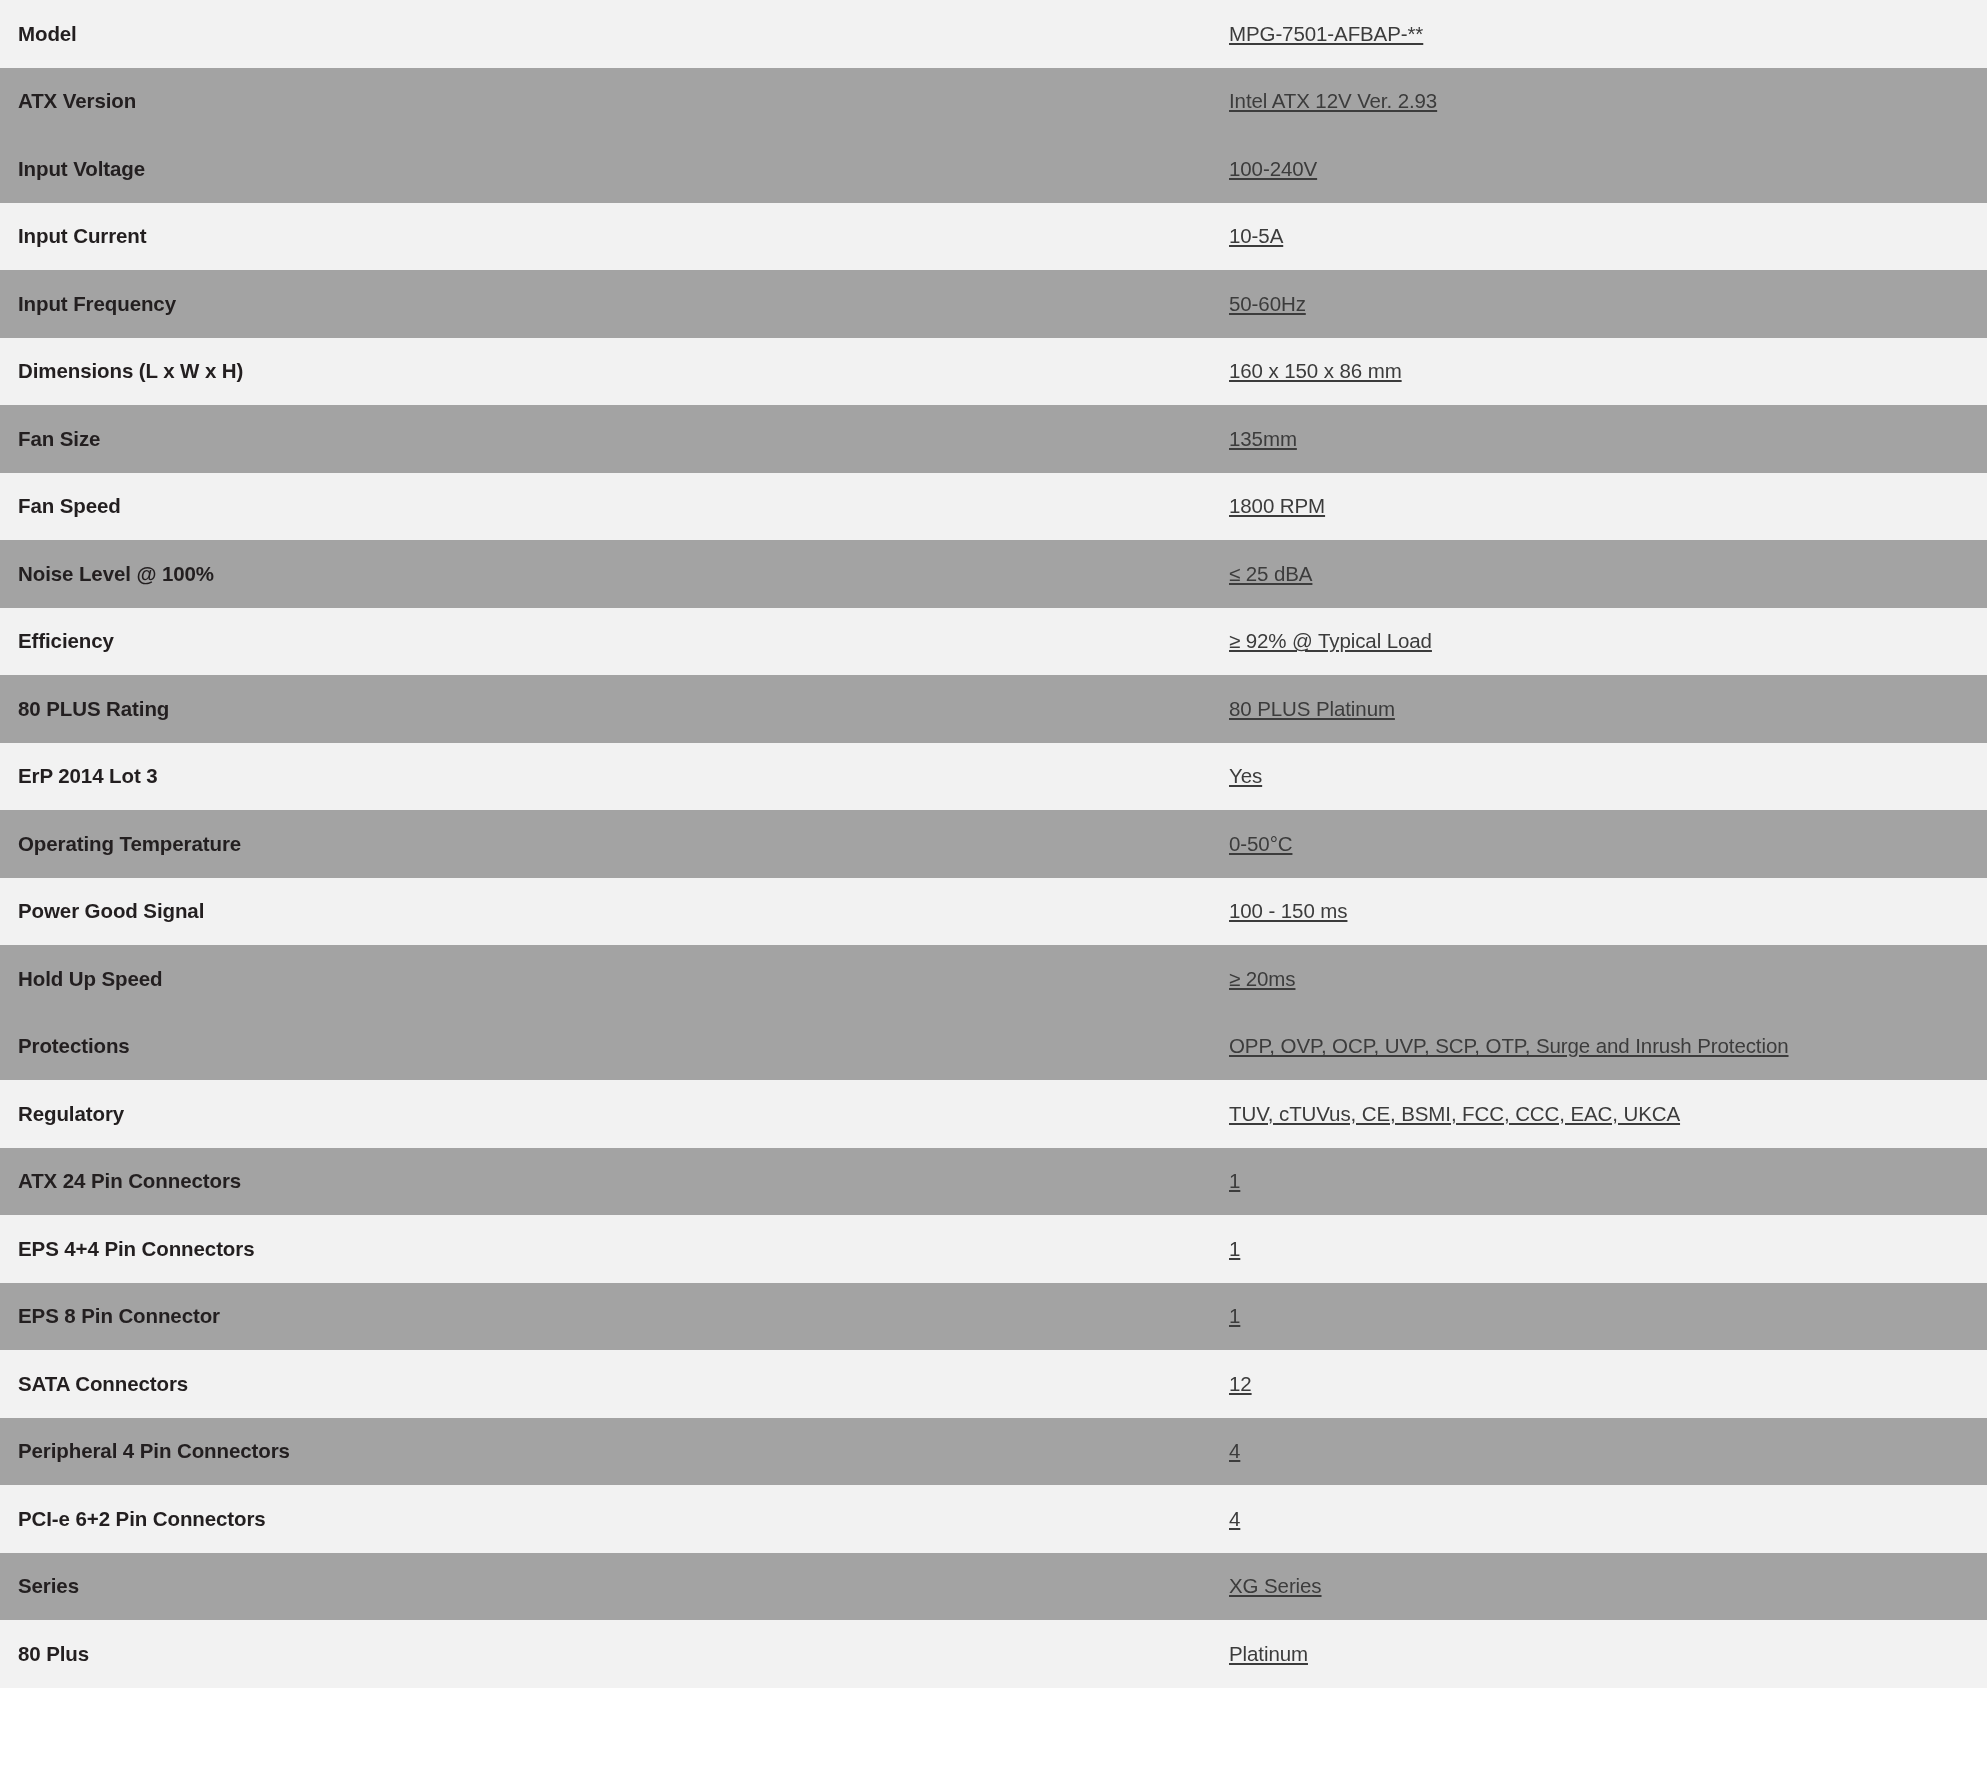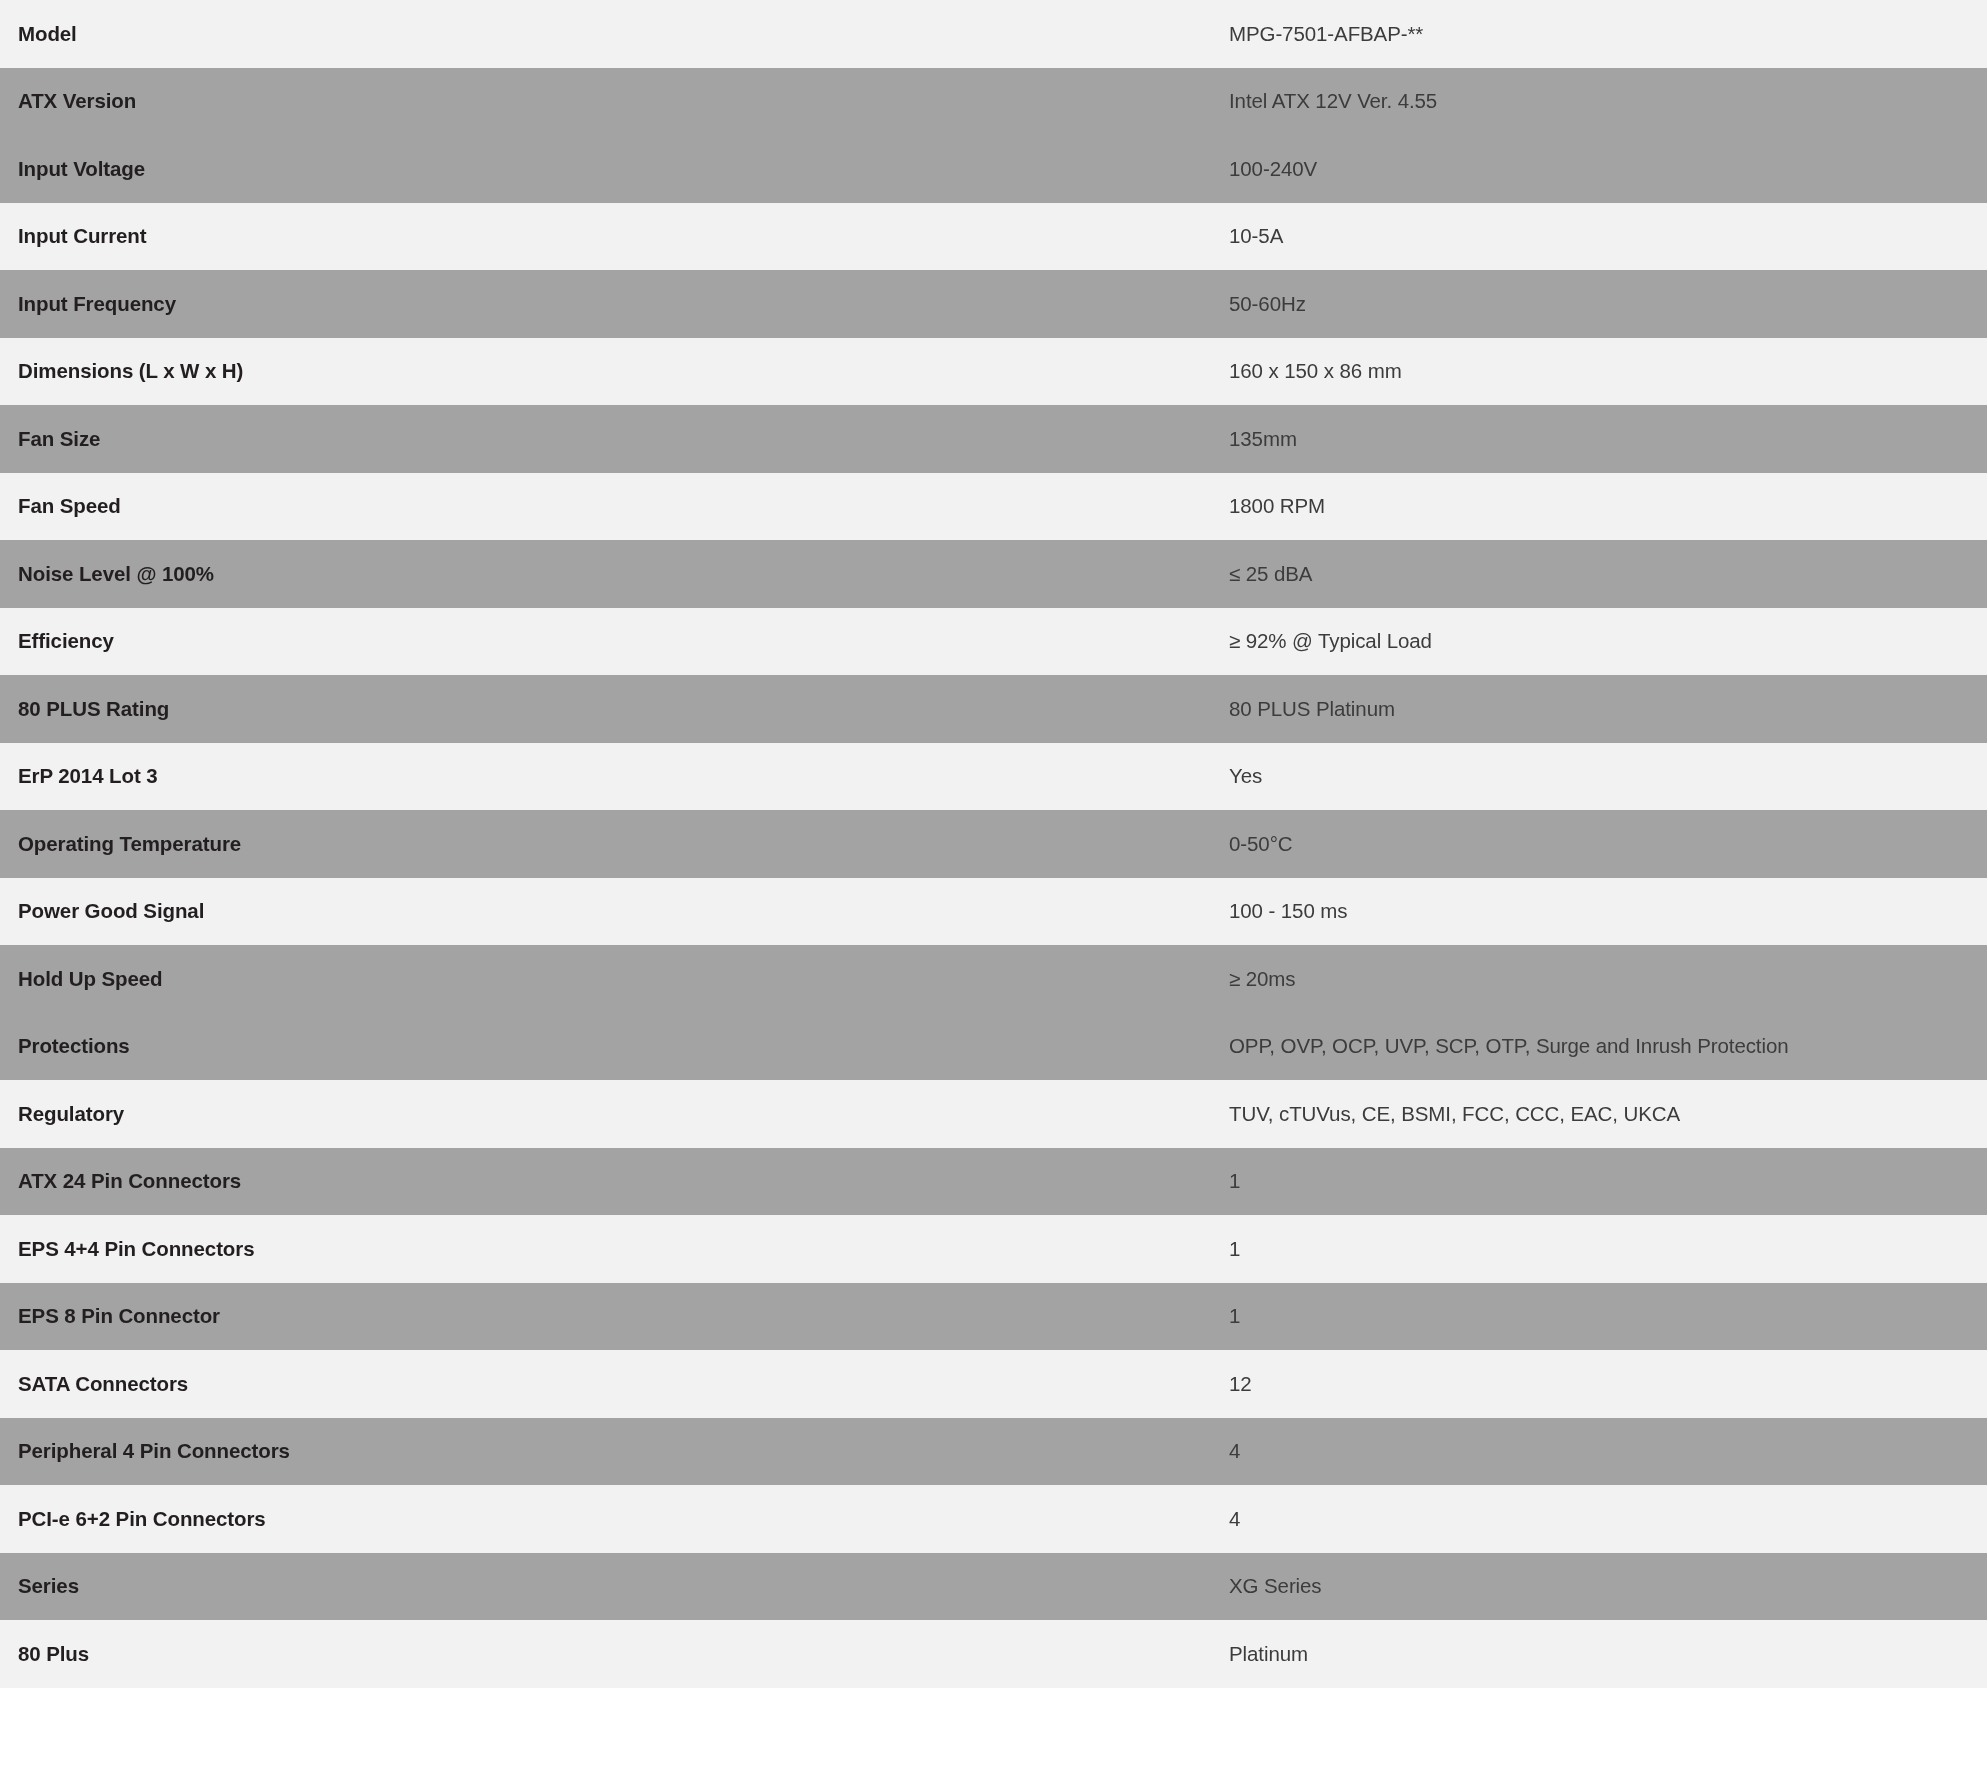--- a/index.html
+++ b/index.html
@@ -47,37 +47,38 @@
     color: #3c3c3c;
     padding-left: 1212px;
   }
   
   td.spec-value {
     padding-left: 0;
   }
   td.spec-value span {
     display: block;
     padding-left: 18px;
+    text-decoration: underline;
   }
 </style>
 </head>
 <body>
 
 <table class="spec-table">
   <tbody>
       <tr class="odd">
         <td class="spec-label">Model</td>
         <td class="spec-value">
           <span>MPG-7501-AFBAP-**</span>
         </td>
       </tr>
       <tr class="even">
         <td class="spec-label">ATX Version</td>
         <td class="spec-value">
-          <span>Intel ATX 12V Ver. 4.55</span>
+          <span>Intel ATX 12V Ver. 2.93</span>
         </td>
       </tr>
       <tr class="even">
         <td class="spec-label">Input Voltage</td>
         <td class="spec-value">
           <span>100-240V</span>
         </td>
       </tr>
       <tr class="odd">
         <td class="spec-label">Input Current</td>

